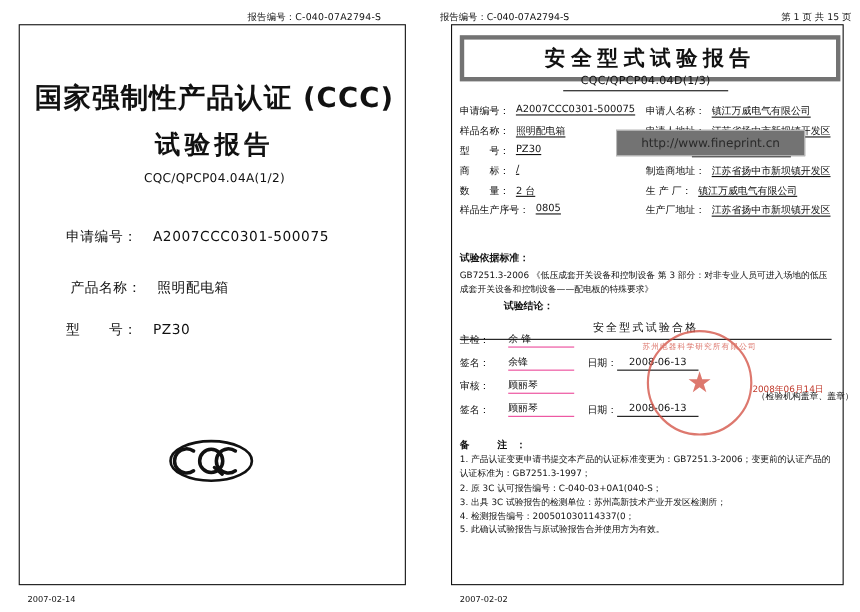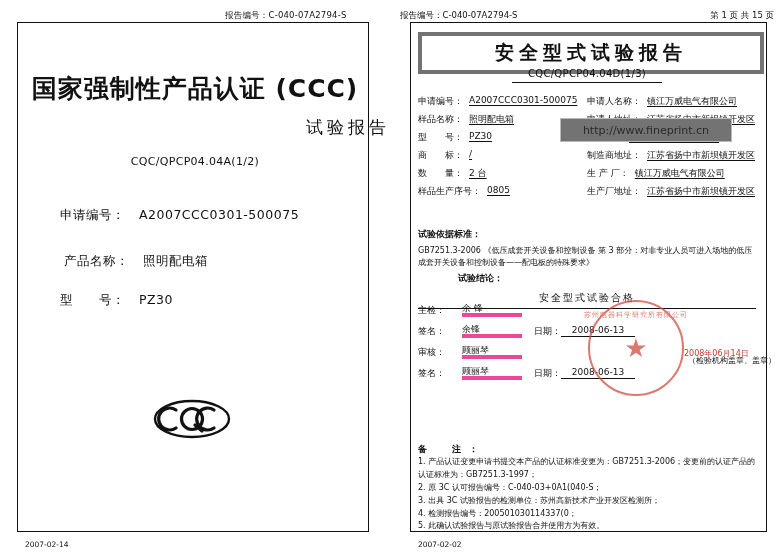--- a/index.html
+++ b/index.html
@@ -33,23 +33,23 @@
   .l-title1{
     position:absolute;left:0;right:0;top:72px;
     text-align:center;
     font-size:25px;
     font-weight:700;
     font-family:"DejaVu Sans","Liberation Sans",sans-serif;
     letter-spacing:1px;
   }
   .l-title2{
     position:absolute;left:0;right:0;top:116px;
-    text-align:right;
-    font-size:17px;
-    font-weight:400;
+    text-align:center;
+    font-size:23px;
+    font-weight:700;
     letter-spacing:4px;
   }
   .l-code{
     position:absolute;left:0;right:0;top:155px;
     text-align:center;
     font-size:11px;
     letter-spacing:.3px;
   }
   .l-field{
     position:absolute;
@@ -117,21 +117,21 @@
     margin-top:6px;width:338px;text-align:center;font-size:10px;letter-spacing:2px;
   }
   #sec-concl .rule{margin-top:3px;width:338px;height:1px;background:#111;}
 
   .sign-block{
     position:absolute;left:26px;top:300px;font-size:9px;line-height:1.05;
   }
   .sign-row{display:flex;align-items:center;height:21px;white-space:nowrap;}
   .sign-row .k{width:44px;}
   .sign-row .v{
-    min-width:60px;border-bottom:4px solid #ec4899;display:inline-block;
+    min-width:60px;border-bottom:1px solid #ec4899;display:inline-block;
     font-family:"DejaVu Serif","Liberation Serif",serif;
   }
   .sign-row .k2{margin-left:12px;}
   .sign-row .v2{
     min-width:74px;border-bottom:1px solid #111;display:inline-block;text-align:center;
   }
 
   .stamp{
     position:absolute;left:196px;top:300px;width:92px;height:92px;
     border:2px solid #d24b3e;border-radius:50%;
@@ -146,21 +146,21 @@
     color:#d24b3e;font-size:7px;letter-spacing:1px;white-space:nowrap;
   }
   .seal-note{
     position:absolute;left:296px;top:355px;font-size:8px;color:#111;white-space:nowrap;
   }
   .seal-date{
     position:absolute;left:292px;top:348px;font-size:8px;color:#c0392b;white-space:nowrap;
   }
 
   .notes{
-    position:absolute;left:26px;top:398px;width:338px;font-size:8px;line-height:1.6;margin-top:44px;
+    position:absolute;left:26px;top:398px;width:338px;font-size:8px;line-height:1.6;
   }
   .notes .h{font-weight:700;font-size:9px;letter-spacing:8px;}
 
   .right-date{
     position:absolute;left:26px;top:540px;font-size:7.5px;
   }
 
   
   .watermark{
     position:absolute;left:560px;top:118px;width:170px;height:22px;

